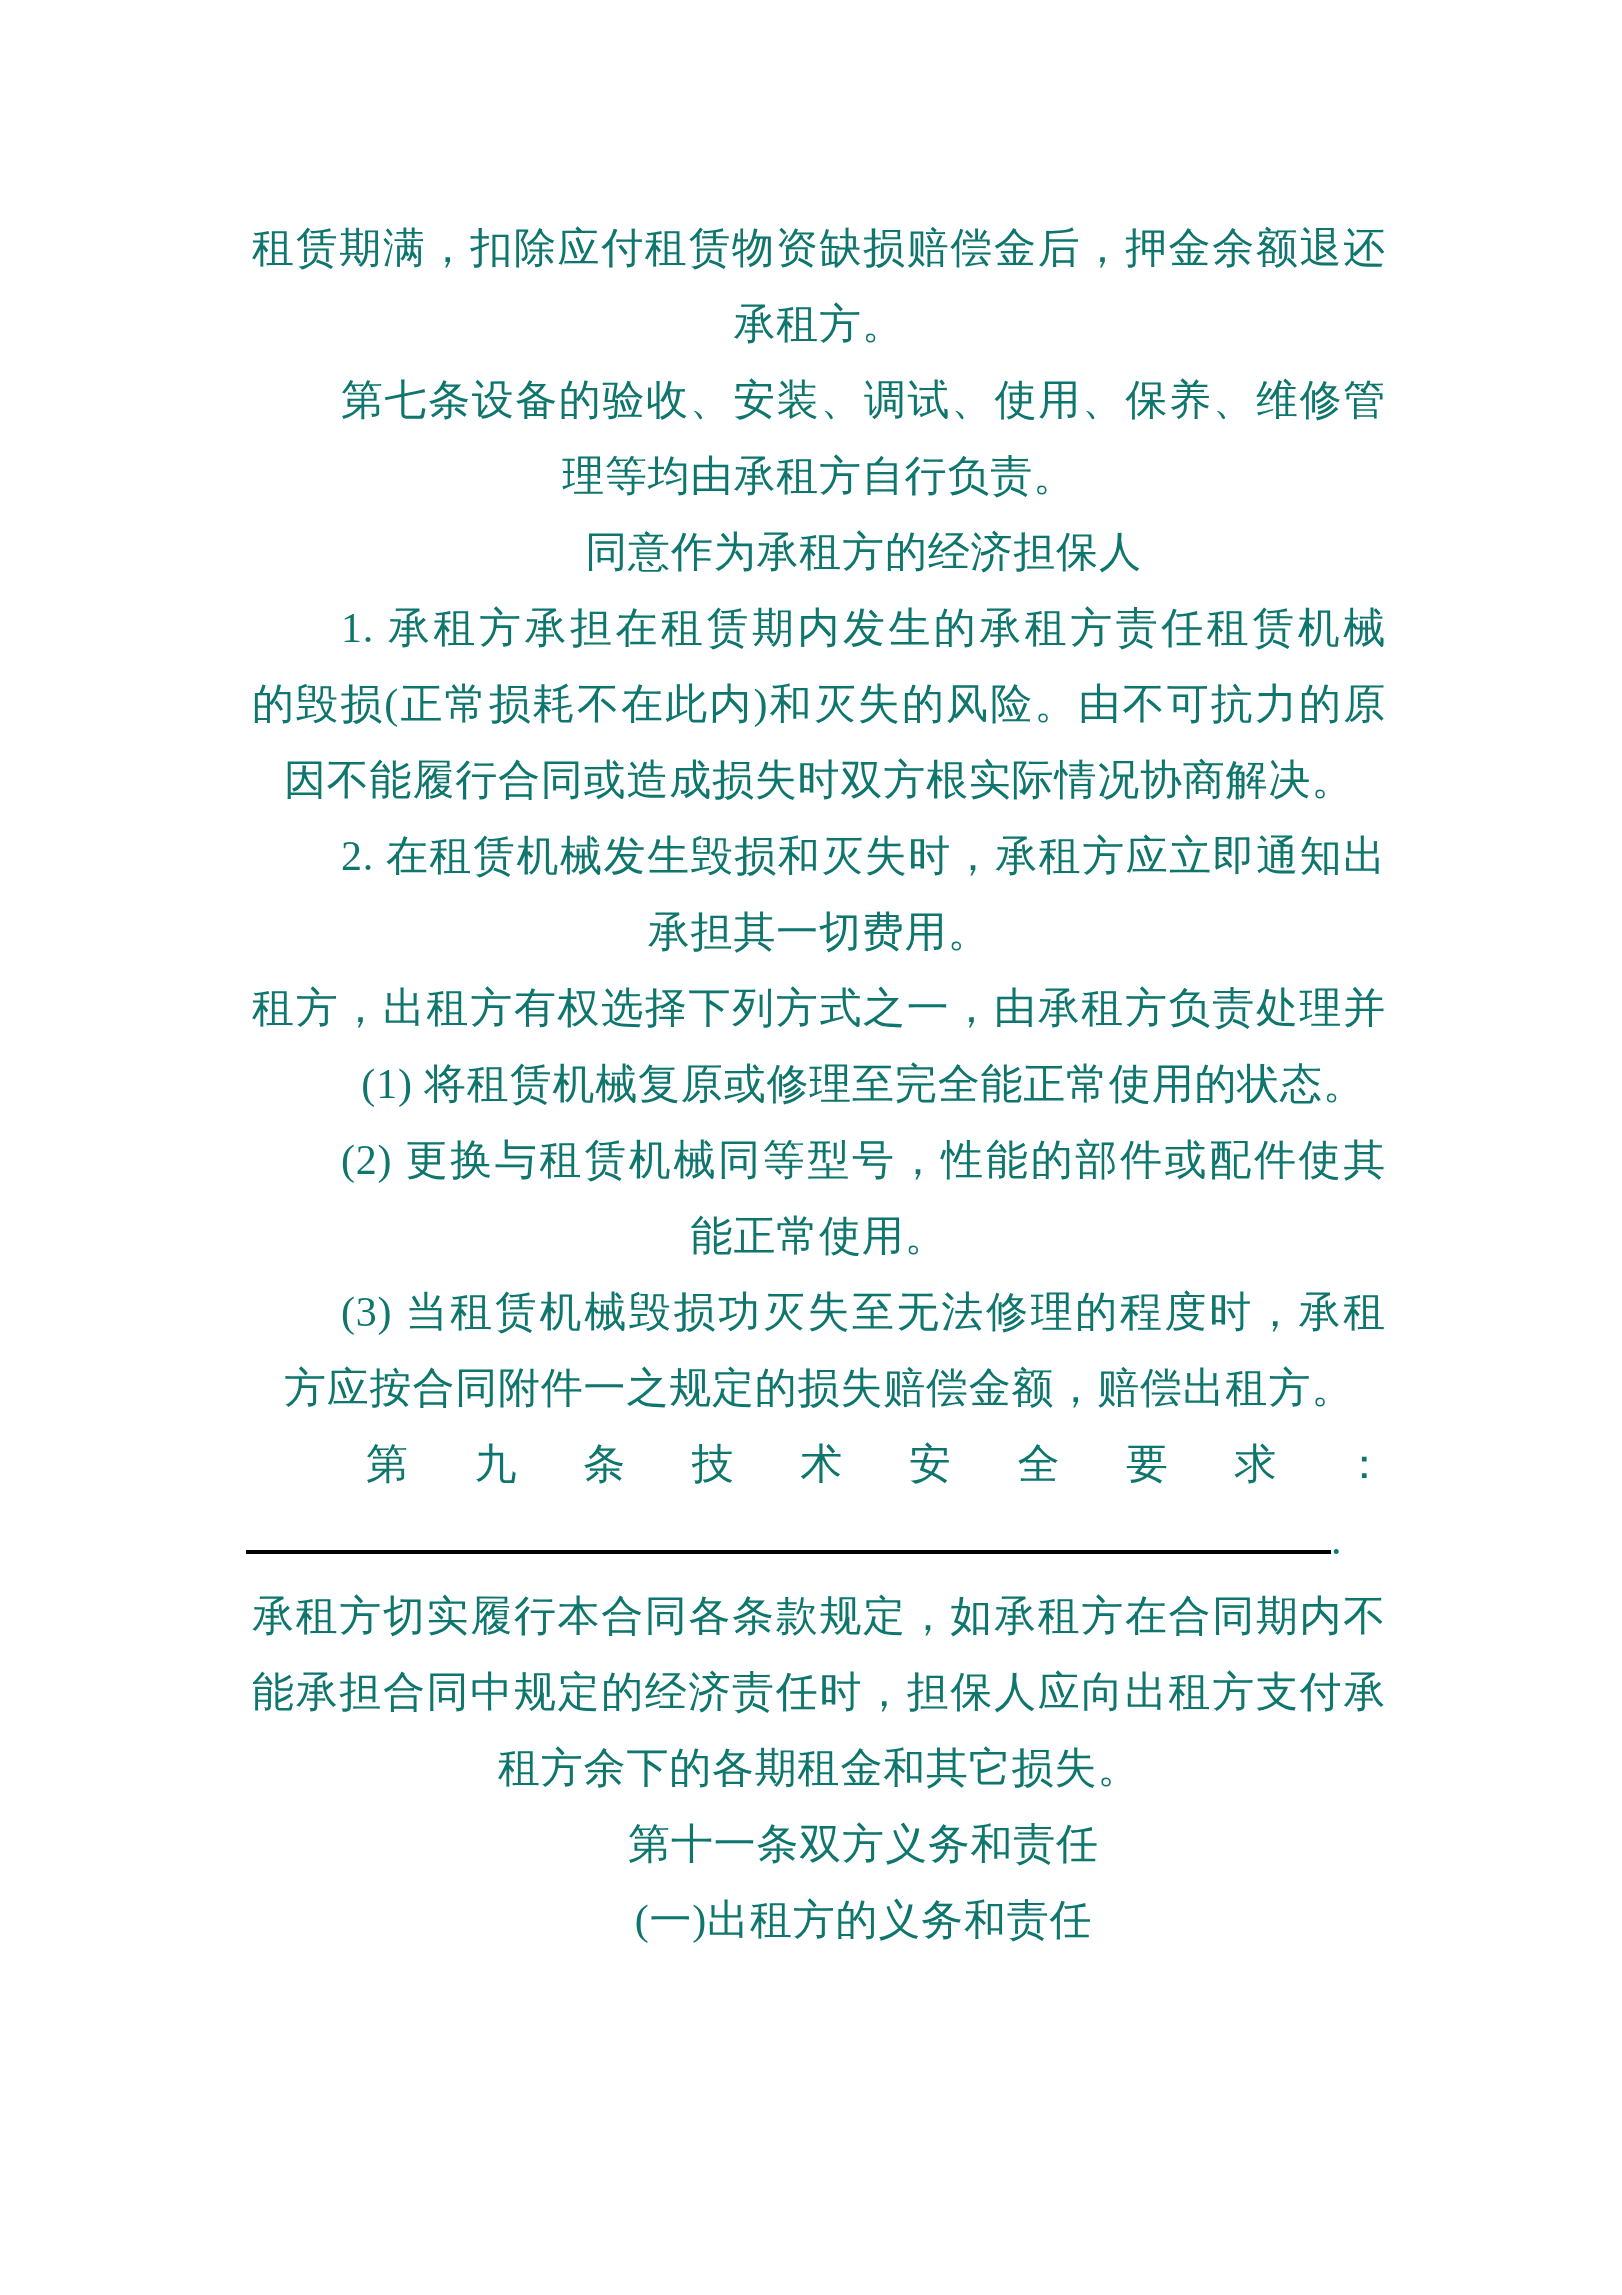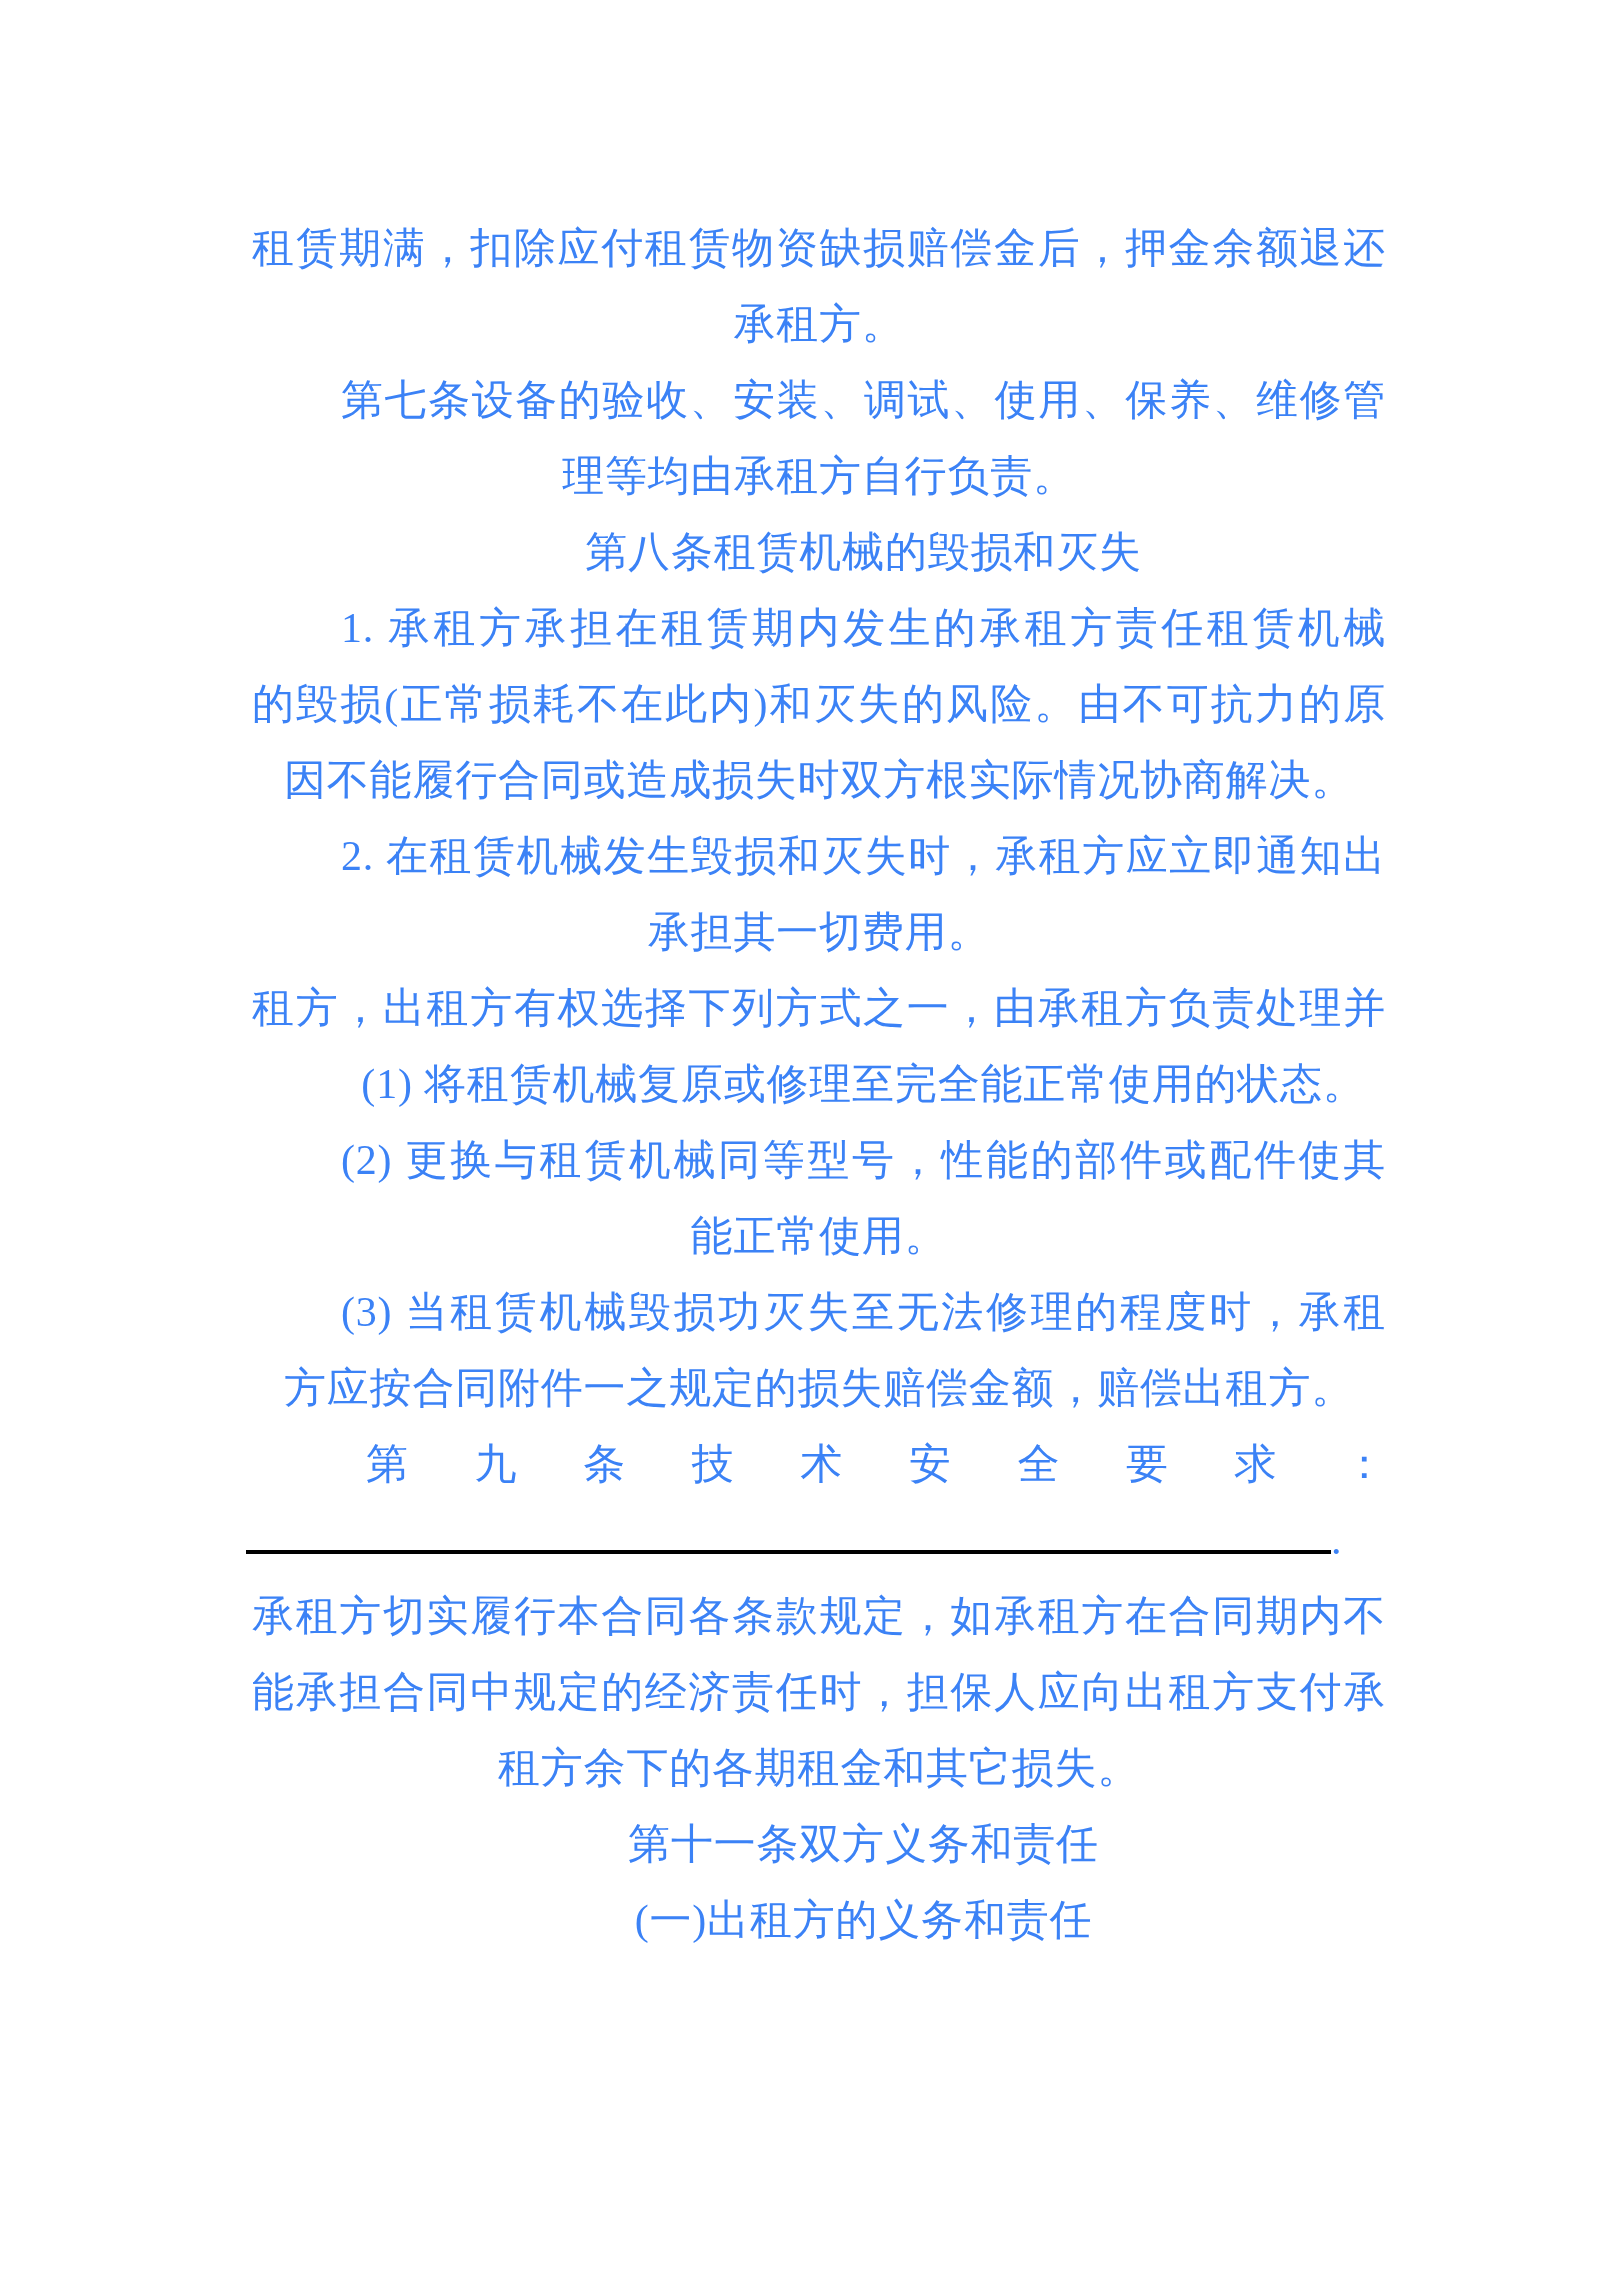--- a/index.html
+++ b/index.html
@@ -1,21 +1,21 @@
 <!DOCTYPE html>
 <html style="font-size:12px"><head>
 <meta charset="utf-8">
 <style>
   html, body { margin: 0; padding: 0; background: #ffffff; }
   .page {
     position: relative;
     width: 1623px;
     height: 2295px;
     background: #ffffff;
-    color: #3b82f6;
+    color: #0f766e;
     font-family: "Liberation Serif", "DejaVu Serif", serif;
     overflow: hidden;
   }
   .content {
     position: absolute;
     left: 252px;
     top: 210px;
     width: 1134px;
   }
   .ln {
@@ -64,21 +64,21 @@
 </style>
 </head>
 <body>
 
 <div class="page">
   <div class="content" id="doc-body">
       <div class="ln justify">租赁期满，扣除应付租赁物资缺损赔偿金后，押金余额退还</div>
       <div class="ln left">承租方。</div>
       <div class="ln justify indent">第七条设备的验收、安装、调试、使用、保养、维修管</div>
       <div class="ln left">理等均由承租方自行负责。</div>
-      <div class="ln left indent">第八条租赁机械的毁损和灭失</div>
+      <div class="ln left indent">同意作为承租方的经济担保人</div>
       <div class="ln justify indent">1. 承租方承担在租赁期内发生的承租方责任租赁机械</div>
       <div class="ln justify">的毁损(正常损耗不在此内)和灭失的风险。由不可抗力的原</div>
       <div class="ln left">因不能履行合同或造成损失时双方根实际情况协商解决。</div>
       <div class="ln justify indent">2. 在租赁机械发生毁损和灭失时，承租方应立即通知出</div>
       <div class="ln left">承担其一切费用。</div>
       <div class="ln justify">租方，出租方有权选择下列方式之一，由承租方负责处理并</div>
       <div class="ln left indent">(1) 将租赁机械复原或修理至完全能正常使用的状态。</div>
       <div class="ln justify indent">(2) 更换与租赁机械同等型号，性能的部件或配件使其</div>
       <div class="ln left">能正常使用。</div>
       <div class="ln justify indent">(3) 当租赁机械毁损功灭失至无法修理的程度时，承租</div>

